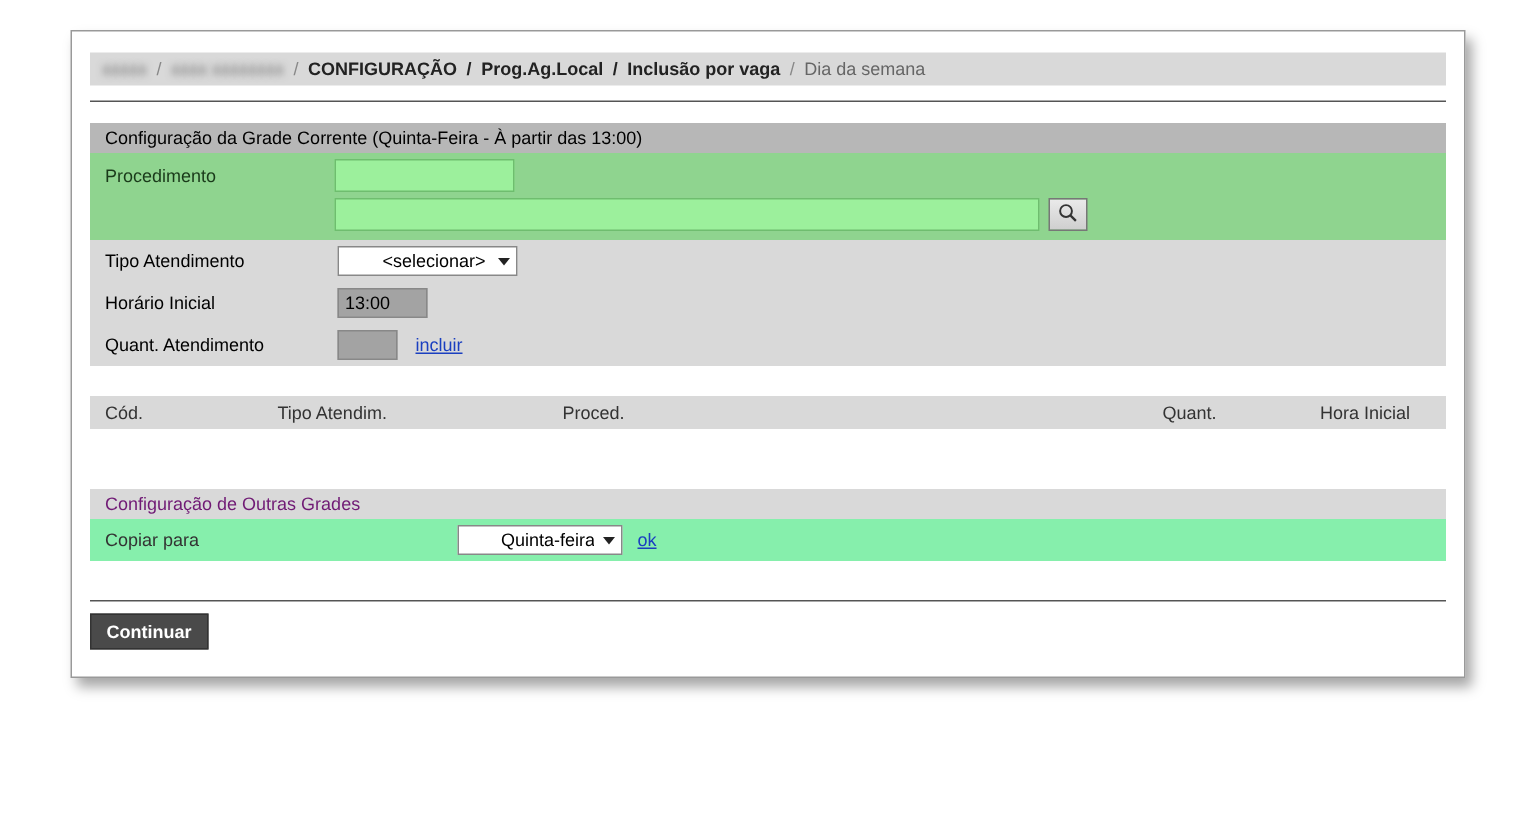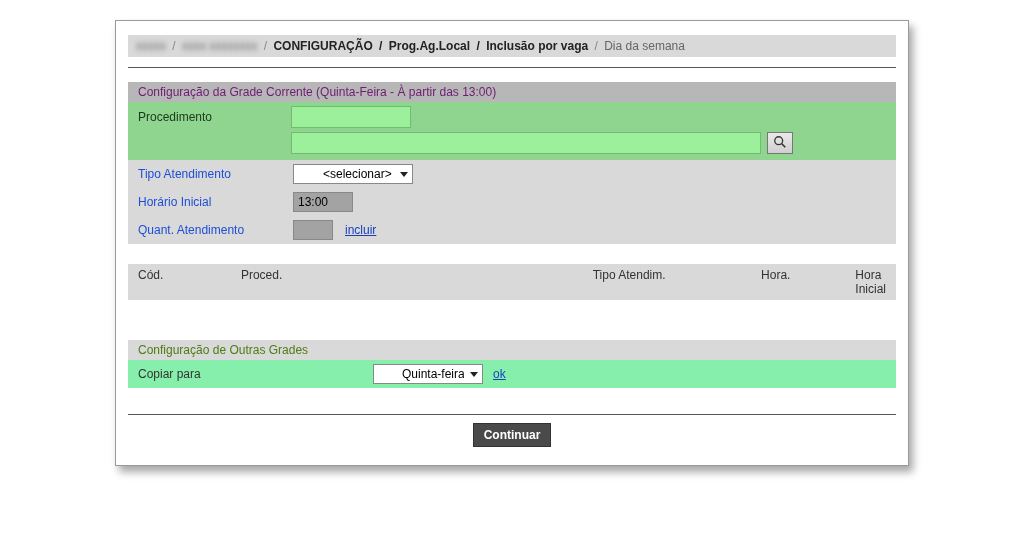--- a/index.html
+++ b/index.html
@@ -4,21 +4,21 @@
   <style>
     * { box-sizing: border-box; margin: 0; padding: 0; }
     body {
       font-family: Verdana, Arial, sans-serif;
       font-size: 12px;
       color: #333;
       background: #fff;
       padding: 20px 0;
     }
     .panel {
-      width: 794px;
+      width: 930px;
       margin: 0 auto;
       border: 1px solid #999;
       box-shadow: 4px 6px 8px rgba(0,0,0,0.35);
       background: #fff;
       padding: 14px 12px 18px 12px;
     }
     .breadcrumb {
       background: #d9d9d9;
       padding: 4px 8px;
       font-size: 12px;
@@ -36,21 +36,21 @@
     .breadcrumb .tailsep { color: #888; }
     hr.divider {
       border: none;
       border-top: 1px solid #555;
       margin: 0 0 14px 0;
     }
     .section-header {
       background: #b7b7b7;
       padding: 3px 10px;
       font-size: 12px;
-      color: #701a75;
+      color: #000000;
     }
     .green-row {
       background: #8fd48f;
       display: flex;
       align-items: flex-start;
       padding: 4px 25px 6px 10px;
       gap: 8px;
     }
     .green-cell-label {
       width: 145px;
@@ -90,21 +90,21 @@
     }
     .search-btn svg { width: 14px; height: 14px; }
     .form-block {
       background: #d9d9d9;
       padding: 4px 10px;
       display: flex;
       align-items: center;
       font-size: 12px;
     }
     .form-block + .form-block { }
-    .form-label { width: 155px; flex-shrink: 0; color: #1d4ed8;}
+    .form-label { width: 155px; flex-shrink: 0; color: #000000;}
     .select {
       font-family: inherit;
       font-size: 12px;
       background: #fff;
       border: 1px solid #888;
       height: 20px;
       padding: 0 18px 0 4px;
       appearance: none;
       position: relative;
     }
@@ -148,38 +148,38 @@
     .th { padding: 0 10px; }
     .th-cod   { width: 115px; }
     .th-proc  { width: 400px; }
     .th-tipo  { width: 190px; }
     .th-quant { width: 105px; }
     .th-hora  { flex: 1; }
     .section-header2 {
       background: #d9d9d9;
       padding: 3px 10px;
       font-size: 12px;
-      color: #4d7c0f;
+      color: #701a75;
       margin-top: 40px;
     }
     .copy-row {
       background: #86efac;
       padding: 4px 10px;
       display: flex;
       align-items: center;
       gap: 10px;
       font-size: 12px;
     }
     .copy-label { width: 225px; flex-shrink: 0;}
     .footer {
       margin-top: 26px;
       border-top: 1px solid #555;
       padding-top: 8px;
       display: flex;
-      justify-content: center;
+      justify-content: flex-start;
     }
     .btn-continuar {
       background: #4a4a4a;
       color: #fff;
       font-weight: bold;
       font-size: 12px;
       border: 1px solid #333;
       padding: 4px 10px;
       cursor: pointer;
     }
@@ -242,23 +242,23 @@
 
   <div class="form-block gap-after">
     <div class="form-label" style="white-space:nowrap; overflow:hidden; width:155px;">Quant. Atendimento</div>
     <input class="text-input" style="width: 40px;" type="text" value="">
     <span style="width:12px;"></span>
     <a class="link">incluir</a>
   </div>
 
   <div class="table-header">
     <div class="th th-cod">Cód.</div>
+    <div class="th th-tipo">Tipo Atendim.</div>
     <div class="th th-proc">Proced.</div>
-    <div class="th th-tipo">Tipo Atendim.</div>
-    <div class="th th-quant">Hora.</div>
+    <div class="th th-quant">Quant.</div>
     <div class="th th-hora">Hora Inicial</div>
   </div>
 
   <div class="section-header2">Configuração de Outras Grades</div>
   <div class="copy-row">
     <div class="copy-label">Copiar para</div>
     <span class="select-wrap">
       <select class="select" style="width:110px;padding-left:28px;">
         <option>Quinta-feira</option>
       </select>

